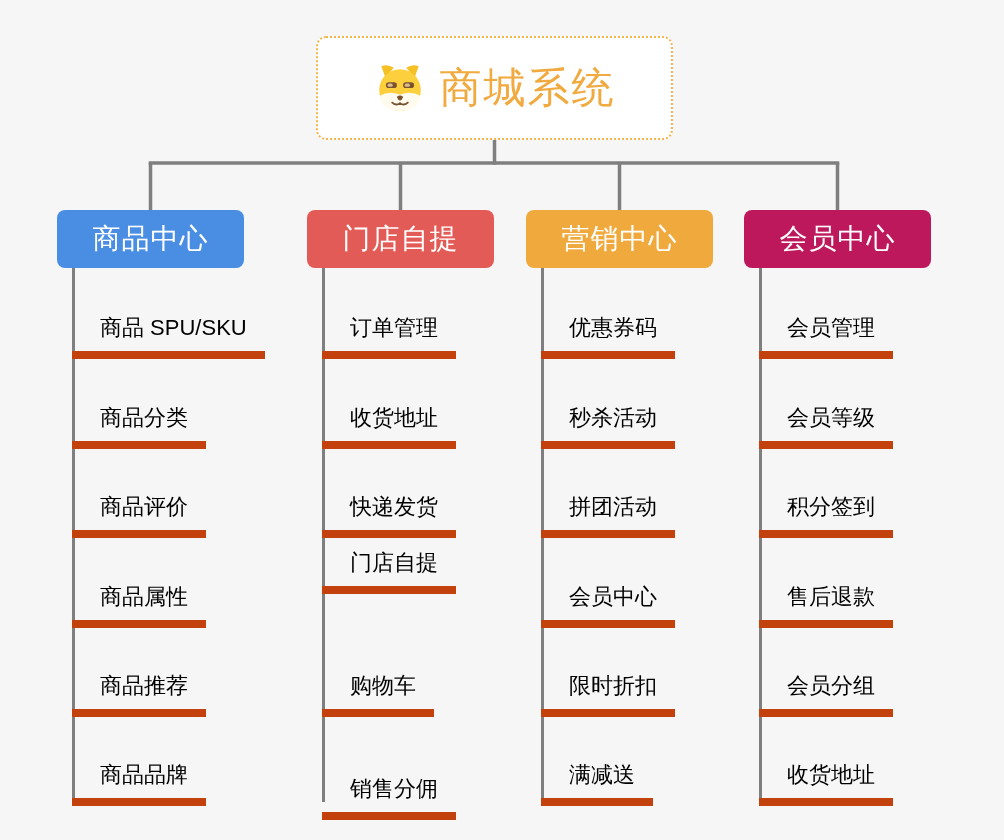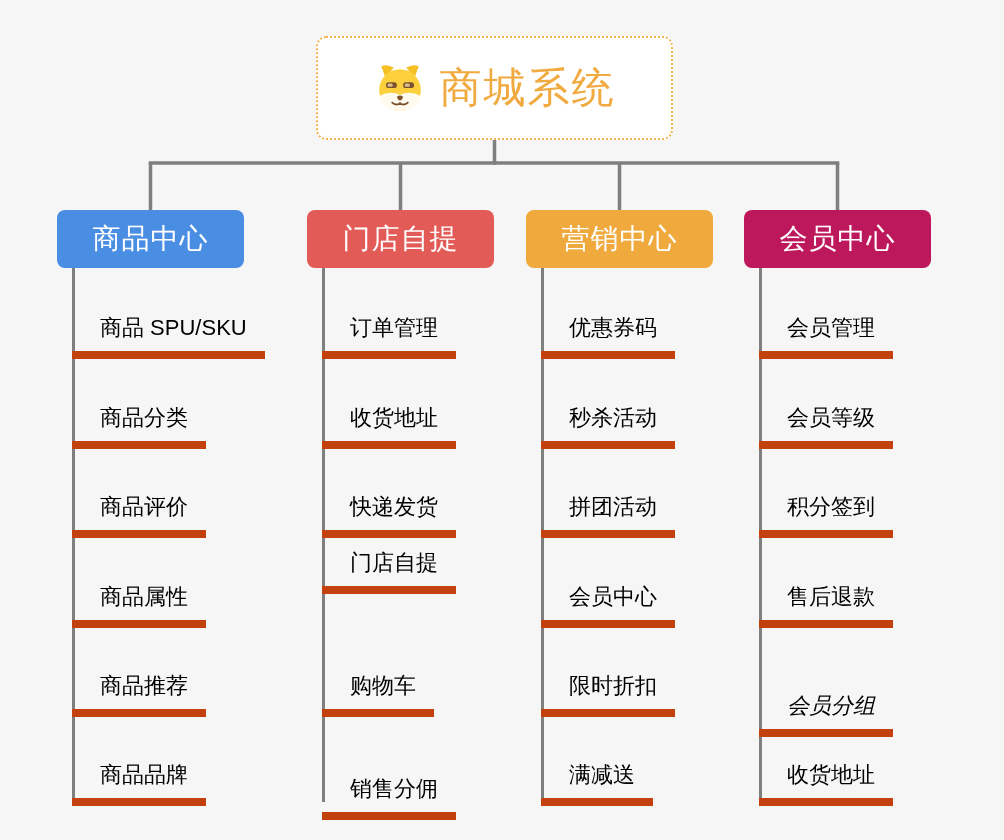--- a/index.html
+++ b/index.html
@@ -129,17 +129,17 @@
       <div class="sub-item" style="left: 541px; top: 488px;">拼团活动</div>
       <div class="sub-item" style="left: 541px; top: 578px;">会员中心</div>
       <div class="sub-item" style="left: 541px; top: 667px; padding-left: 28px;">限时折扣</div>
       <div class="sub-item" style="left: 541px; top: 756px;">满减送</div>
       <div class="branch-header" style="left: 744px; background: #be185d;">会员中心</div>
       <div class="vline" style="left: 759px;"></div>
       <div class="sub-item" style="left: 759px; top: 309px;">会员管理</div>
       <div class="sub-item" style="left: 759px; top: 399px;">会员等级</div>
       <div class="sub-item" style="left: 759px; top: 488px;">积分签到</div>
       <div class="sub-item" style="left: 759px; top: 578px;">售后退款</div>
-      <div class="sub-item" style="left: 759px; top: 687px; font-style: italic;">会员分组</div>
+      <div class="sub-item" style="left: 759px; top: 667px;">会员分组</div>
       <div class="sub-item" style="left: 759px; top: 756px;">收货地址</div>
     </div>
 
 </div>
 
 </body></html>

